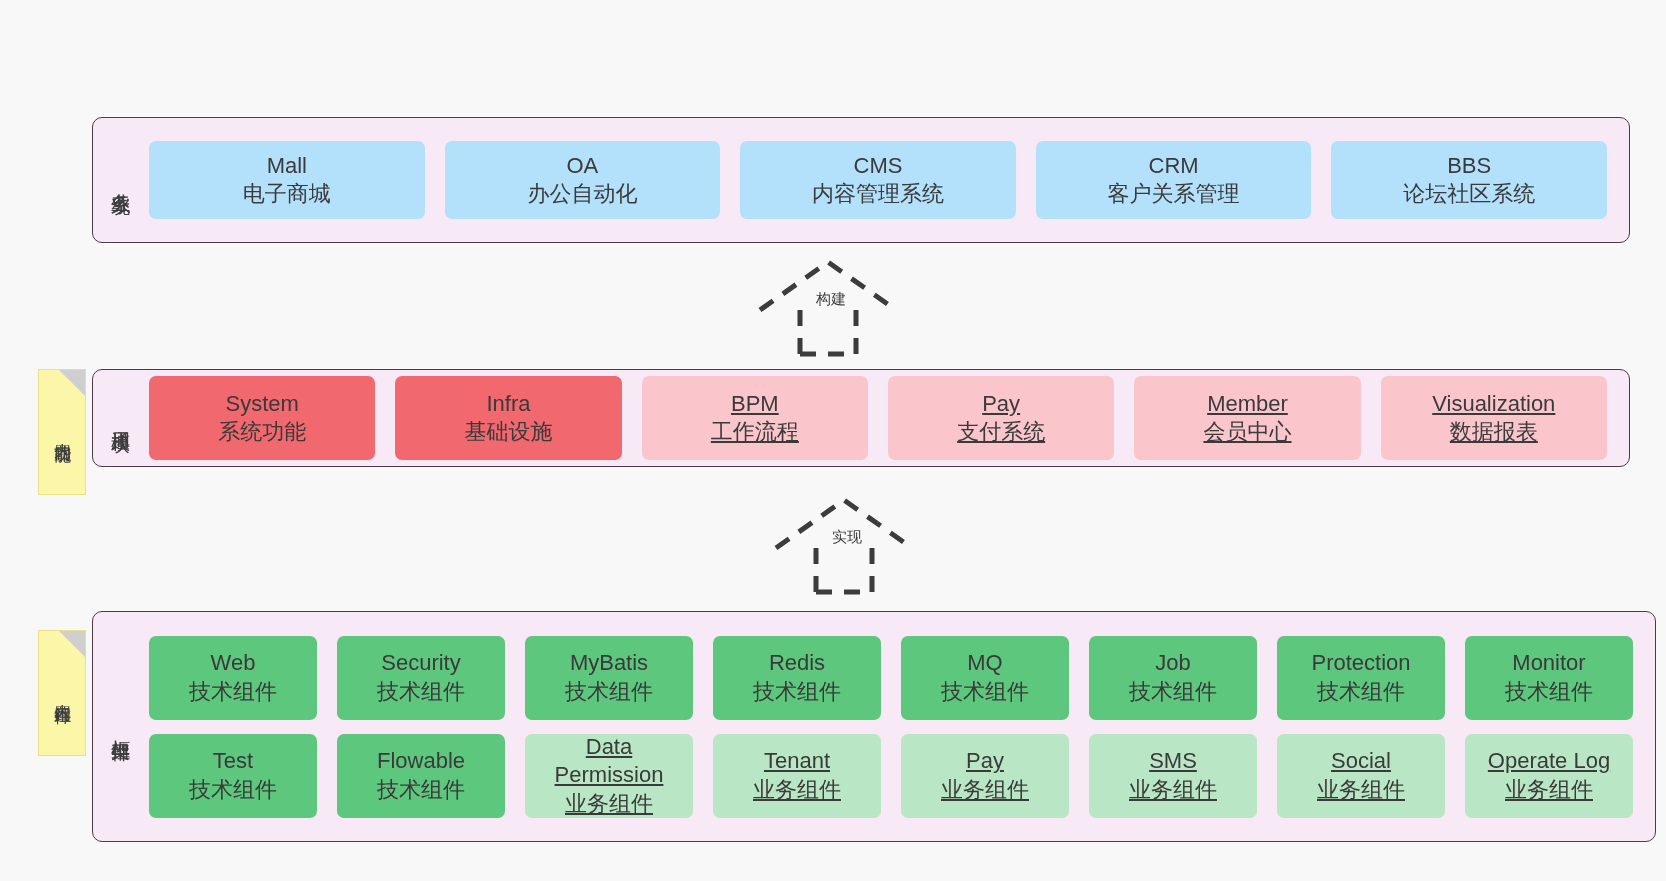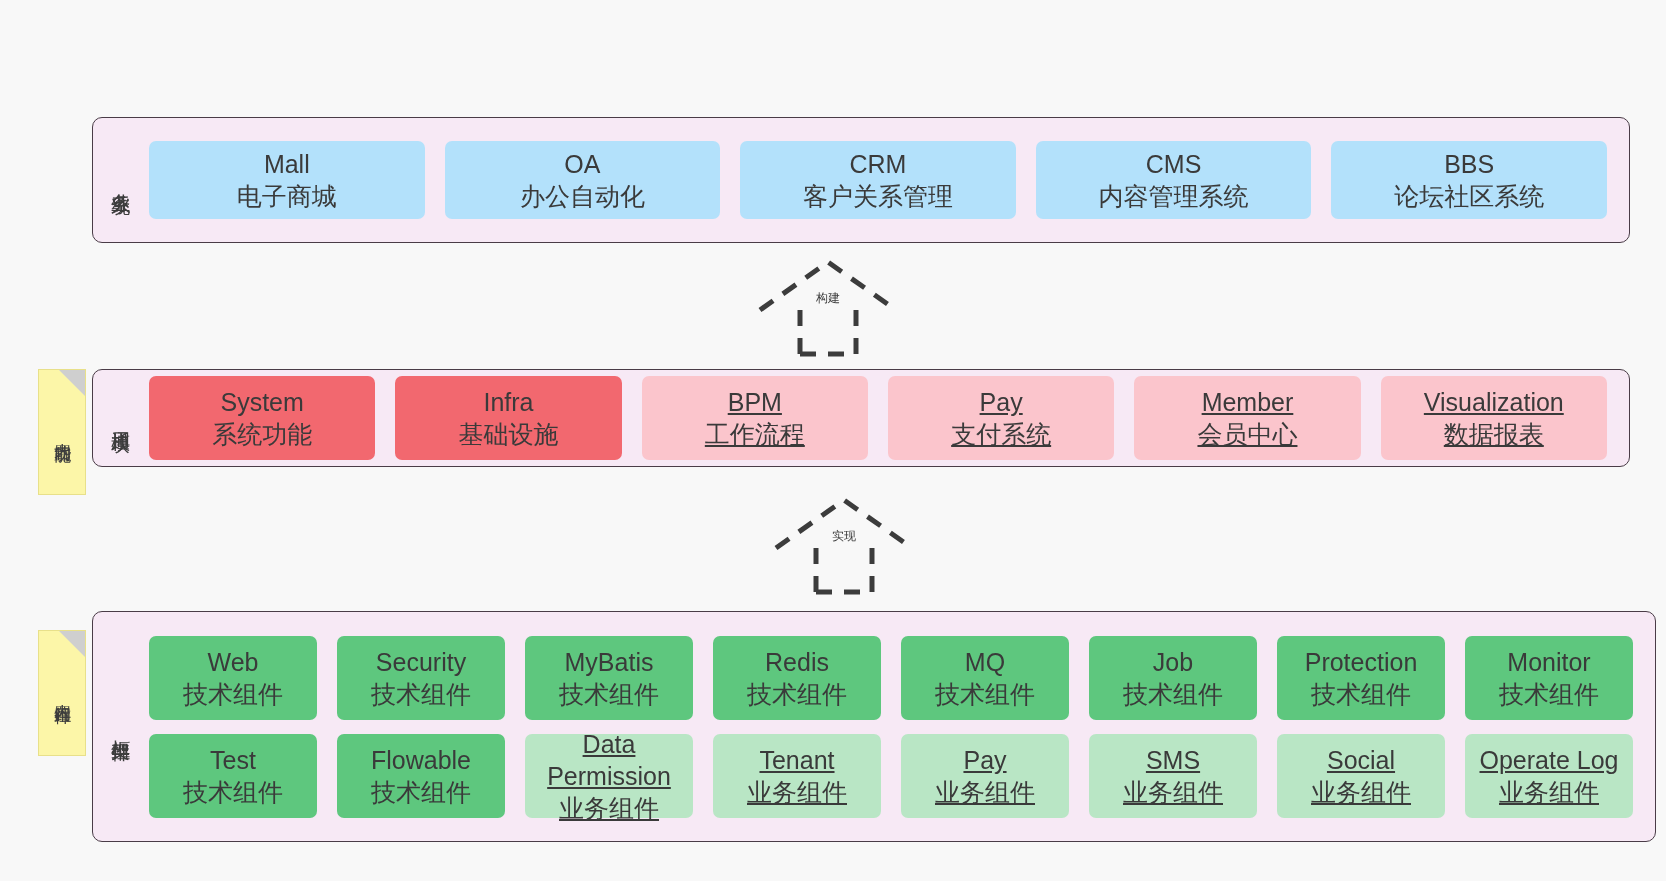--- a/index.html
+++ b/index.html
@@ -69,21 +69,21 @@
   
   .box {
     flex: 1 1 0;
     min-width: 0;
     border-radius: 7px;
     display: flex;
     flex-direction: column;
     align-items: center;
     justify-content: center;
     text-align: center;
-    font-size: 25px;
+    font-size: 22px;
     line-height: 1.28;
     color: #3a3a3a;
     padding: 4px 6px;
     box-sizing: border-box;
     user-select: none;
   }
   #layer-business .box { height: 78px; }
   #layer-modules  .box { height: 84px; }
   #layer-framework .box { height: 84px; }
 
@@ -133,21 +133,21 @@
     width: 176px;
     height: 104px;
   }
   #arrow-build     { left: 752px; top: 254px; }
   #arrow-implement { left: 768px; top: 492px; }
 
   .arrow svg { display: block; overflow: visible; }
 
   .arrow-label {
     position: absolute;
-    font-size: 12px;
+    font-size: 15px;
     color: #3c3c3c;
     background: #f8f8f8;
     padding: 0 2px;
     white-space: nowrap;
     user-select: none;
   }
   #arrow-build .arrow-label     { left: 62px; top: 36px; }
   #arrow-implement .arrow-label { left: 62px; top: 36px; }
 </style>
 </head>
@@ -161,26 +161,26 @@
       <div class="row">
         <div class="box b-blue">
           <span class="en">Mall</span>
           <span class="cn">电子商城</span>
         </div>
         <div class="box b-blue">
           <span class="en">OA</span>
           <span class="cn">办公自动化</span>
         </div>
         <div class="box b-blue">
+          <span class="en">CMS</span>
+          <span class="cn">内容管理系统</span>
+        </div>
+        <div class="box b-blue">
           <span class="en">CRM</span>
           <span class="cn">客户关系管理</span>
-        </div>
-        <div class="box b-blue">
-          <span class="en">CMS</span>
-          <span class="cn">内容管理系统</span>
         </div>
         <div class="box b-blue">
           <span class="en">BBS</span>
           <span class="cn">论坛社区系统</span>
         </div>
       </div>
     </div>
   </div>
 
   <div class="arrow" id="arrow-build">

